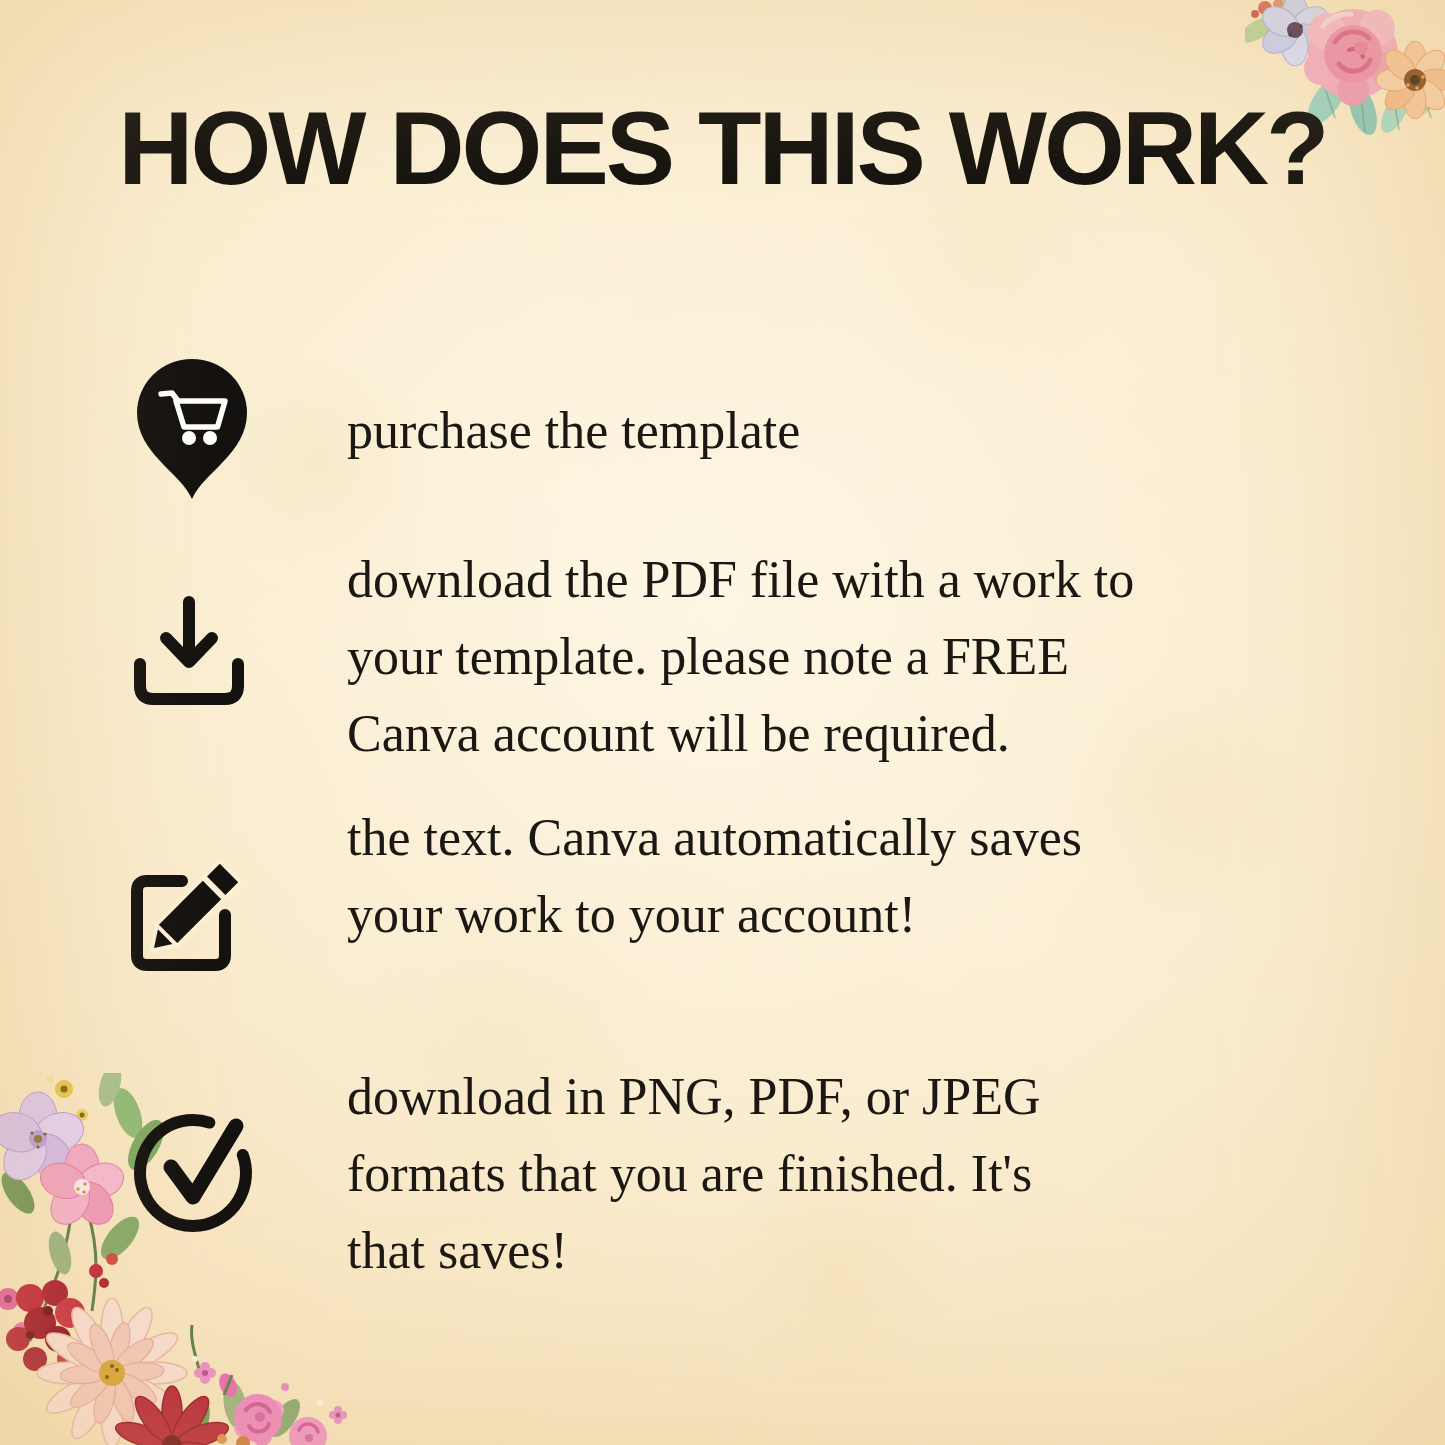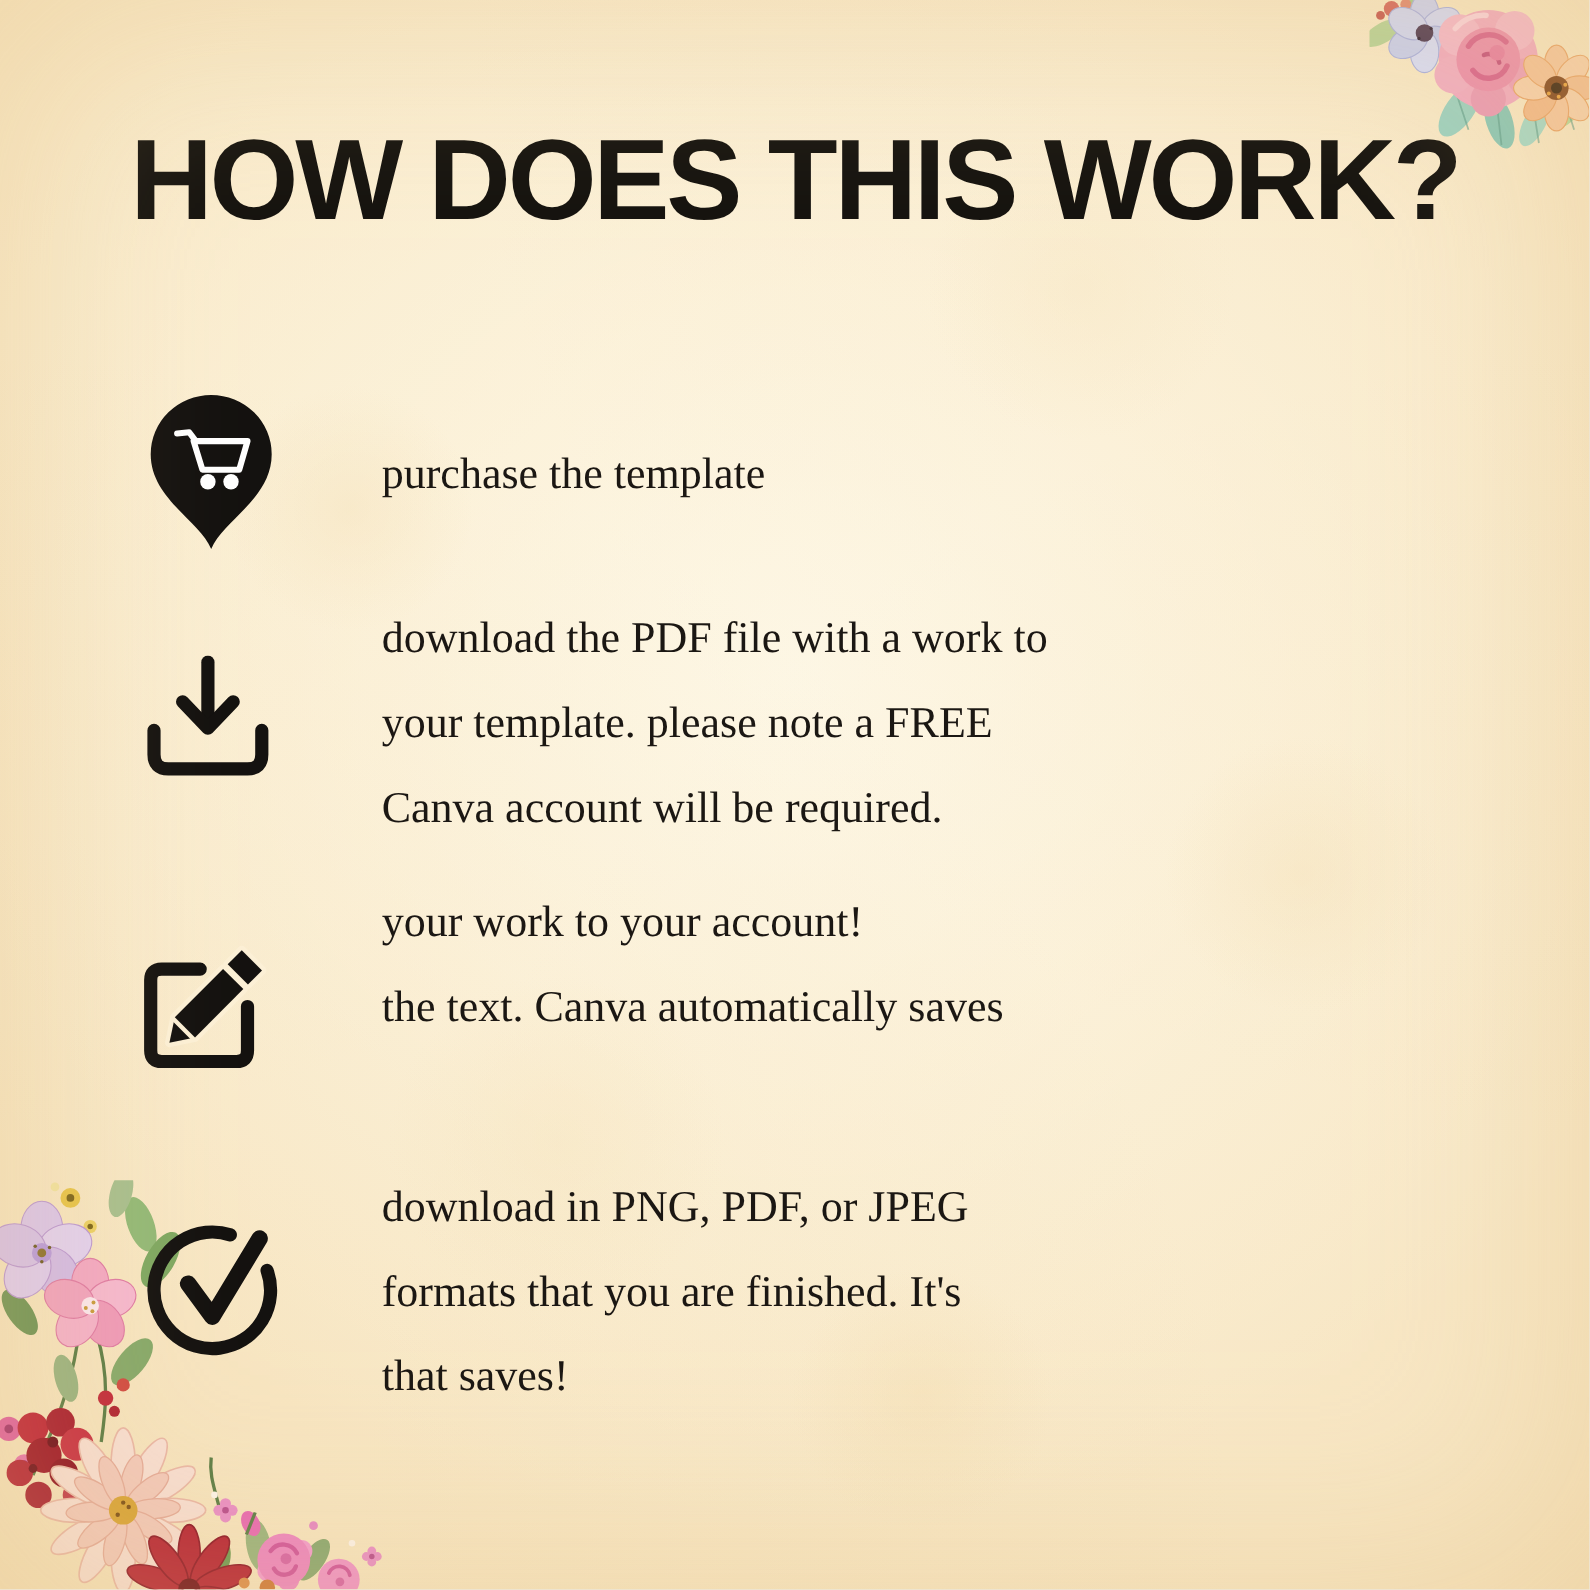--- a/index.html
+++ b/index.html
@@ -23,29 +23,29 @@
       radial-gradient(ellipse at 100% 0%, rgba(238,205,150,.28), transparent 50%),
       radial-gradient(ellipse at 100% 100%, rgba(236,203,148,.30), transparent 55%),
       radial-gradient(ellipse at 0% 0%, rgba(240,212,160,.25), transparent 50%);
   }
   .vignette{
     position:absolute;inset:0;
     box-shadow:inset 0 0 190px 18px rgba(226,188,126,.38);
   }
   .title{
     position:absolute;top:96px;left:0;right:0;
-    margin:16px;text-align:center;
+    margin:0;text-align:center;
     font-family:"Liberation Sans", sans-serif;
     font-weight:bold;font-size:104px;line-height:1;
     letter-spacing:-3px;color:#15130f;white-space:nowrap;
   }
   .icon{position:absolute;}
   .step-text{
     position:absolute;left:347px;width:1060px;
-    font-size:40px;line-height:77px;color:#1b1713;
+    font-size:52px;line-height:77px;color:#1b1713;
     letter-spacing:0px;
   }
   .step-text .line{white-space:nowrap;}
   .floral{position:absolute;pointer-events:none;}
   .floral-tr{top:0;right:0;}
   .floral-bl{left:0;bottom:0;}
 </style>
 </head>
 <body>
 
@@ -302,22 +302,22 @@
 
   <svg class="icon" style="left:130px;top:852px" width="130" height="122" viewBox="0 0 130 122">
     <path d="M52,29 H17 Q7,29 7,39 V103 Q7,113 17,113 H85 Q95,113 95,103 V63" stroke="#141210" stroke-width="12" fill="none" stroke-linecap="round"></path>
     <g fill="#141210" stroke="#fcf0d6" stroke-width="8" stroke-linejoin="round" paint-order="stroke">
       <polygon points="24,96 47.3,91.1 28.9,72.7"></polygon>
       <polygon points="47.3,91.1 28.9,72.7 72.8,28.8 91.2,47.2"></polygon>
       <polygon points="95.4,43 77,24.6 89.8,11.8 108.2,30.2"></polygon>
     </g>
   </svg>
   <div class="step-text" style="top:799px">
+    <div class="line">the text. Canva automatically saves</div>
     <div class="line">your work to your account!</div>
-    <div class="line">the text. Canva automatically saves</div>
   </div>
 
   <svg class="icon" style="left:131px;top:1111px" width="124" height="124" viewBox="0 0 124 124">
     <path d="M111.8,43.9 A53,53 0 1 1 78.4,11.6" stroke="#141210" stroke-width="12" fill="none" stroke-linecap="round"></path>
     <path d="M40,56 L62,86 L105,15" stroke="#141210" stroke-width="15" fill="none" stroke-linecap="round" stroke-linejoin="round"></path>
   </svg>
   <div class="step-text" style="top:1058px">
     <div class="line">download in PNG, PDF, or JPEG</div>
     <div class="line">formats that you are finished. It's</div>
     <div class="line">that saves!</div>

